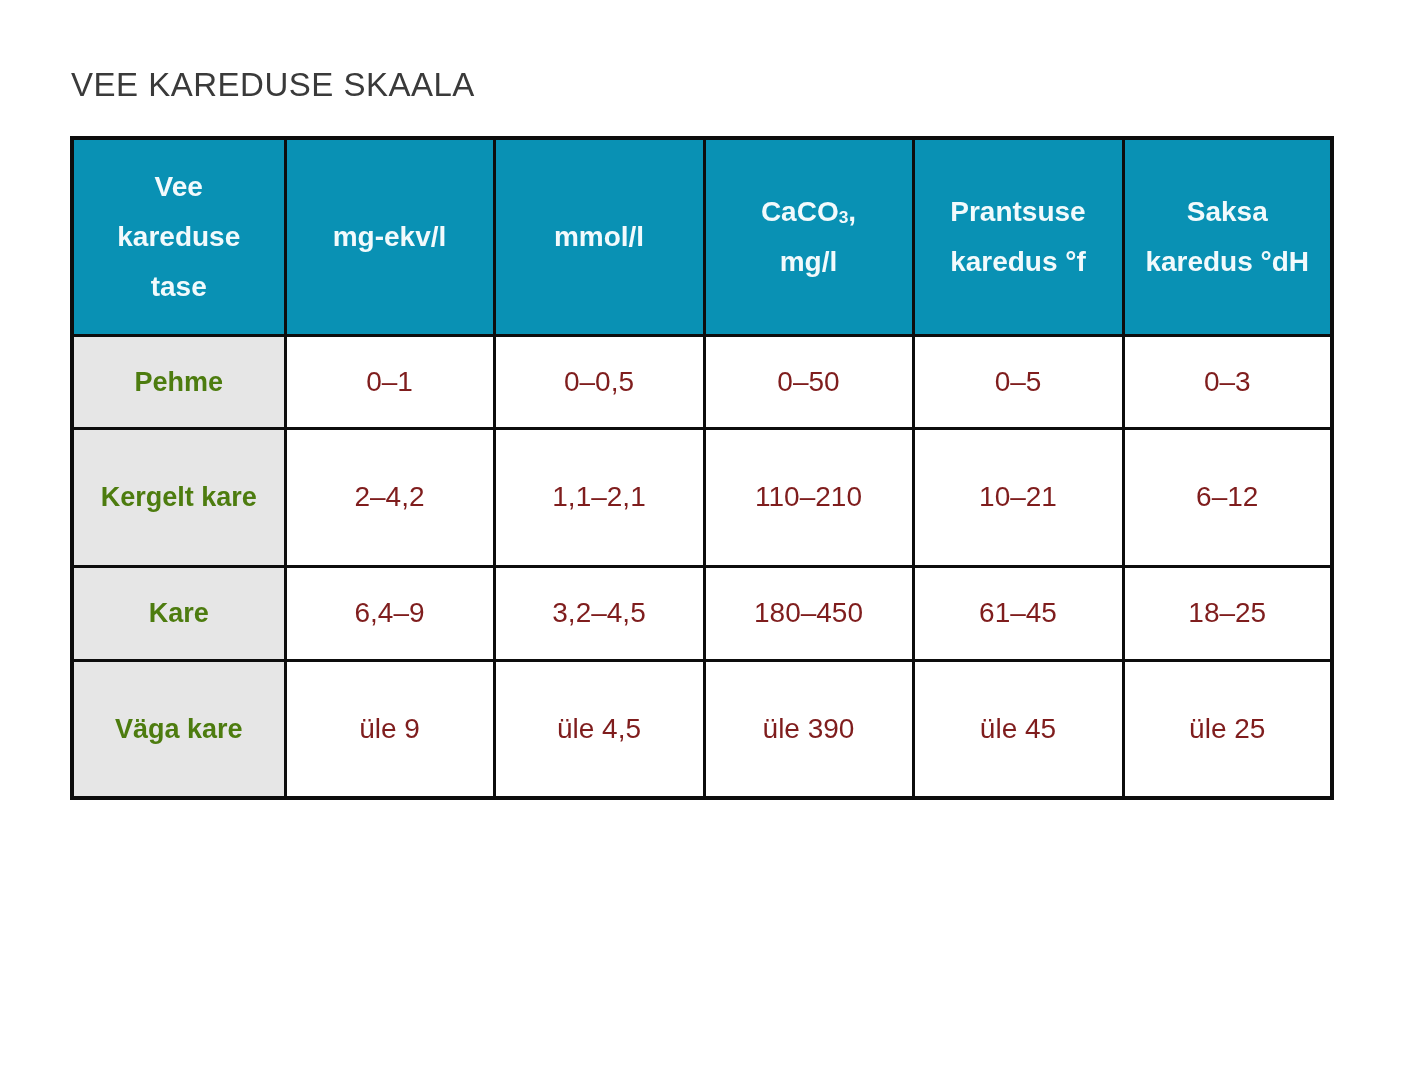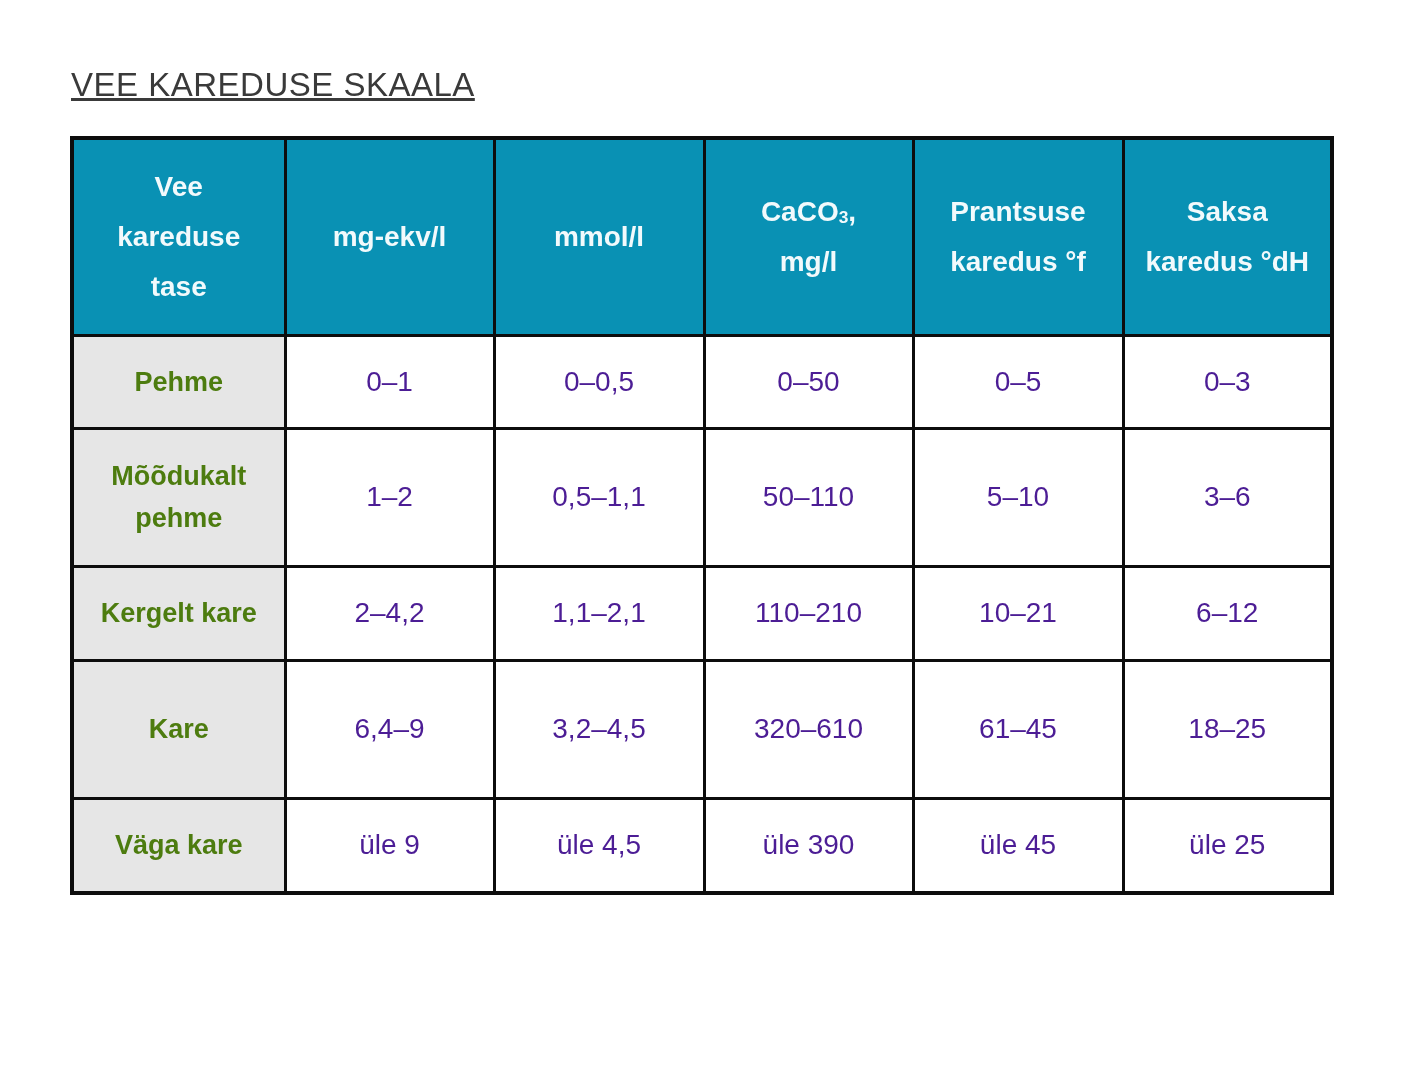--- a/index.html
+++ b/index.html
@@ -15,21 +15,20 @@
 
   .page-title {
     position: absolute;
     left: 71px;
     top: 66px;
     font-size: 33px;
     font-weight: 400;
     letter-spacing: 0.5px;
     color: #3a3a3a;
     white-space: nowrap;
-    text-decoration: underline;
   }
 
   table.hardness {
     position: absolute;
     left: 70px;
     top: 136px;
     width: 1260px;
     border-collapse: collapse;
     table-layout: fixed;
     border: 4px solid #0d0d0d;
@@ -72,21 +71,21 @@
     background: #e6e6e6;
     color: #4d7c0f;
     font-size: 27px;
     font-weight: bold;
     line-height: 42px;
     padding: 0 6px;
   }
 
   tbody td {
     background: #ffffff;
-    color: #4c1d95;
+    color: #7f1d1d;
     font-size: 28px;
     font-weight: 400;
     padding: 0 8px;
   }
 </style>
 </head>
 <body>
 
 <h1 class="page-title">VEE KAREDUSE SKAALA</h1>
 
@@ -112,40 +111,32 @@
   <tbody>
     <tr>
       <th class="row-label">Pehme</th>
       <td>0–1</td>
       <td>0–0,5</td>
       <td>0–50</td>
       <td>0–5</td>
       <td>0–3</td>
     </tr>
     <tr>
-      <th class="row-label">Mõõdukalt pehme</th>
-      <td>1–2</td>
-      <td>0,5–1,1</td>
-      <td>50–110</td>
-      <td>5–10</td>
-      <td>3–6</td>
-    </tr>
-    <tr>
       <th class="row-label">Kergelt kare</th>
       <td>2–4,2</td>
       <td>1,1–2,1</td>
       <td>110–210</td>
       <td>10–21</td>
       <td>6–12</td>
     </tr>
     <tr>
       <th class="row-label">Kare</th>
       <td>6,4–9</td>
       <td>3,2–4,5</td>
-      <td>320–610</td>
+      <td>180–450</td>
       <td>61–45</td>
       <td>18–25</td>
     </tr>
     <tr>
       <th class="row-label">Väga kare</th>
       <td>üle 9</td>
       <td>üle 4,5</td>
       <td>üle 390</td>
       <td>üle 45</td>
       <td>üle 25</td>

